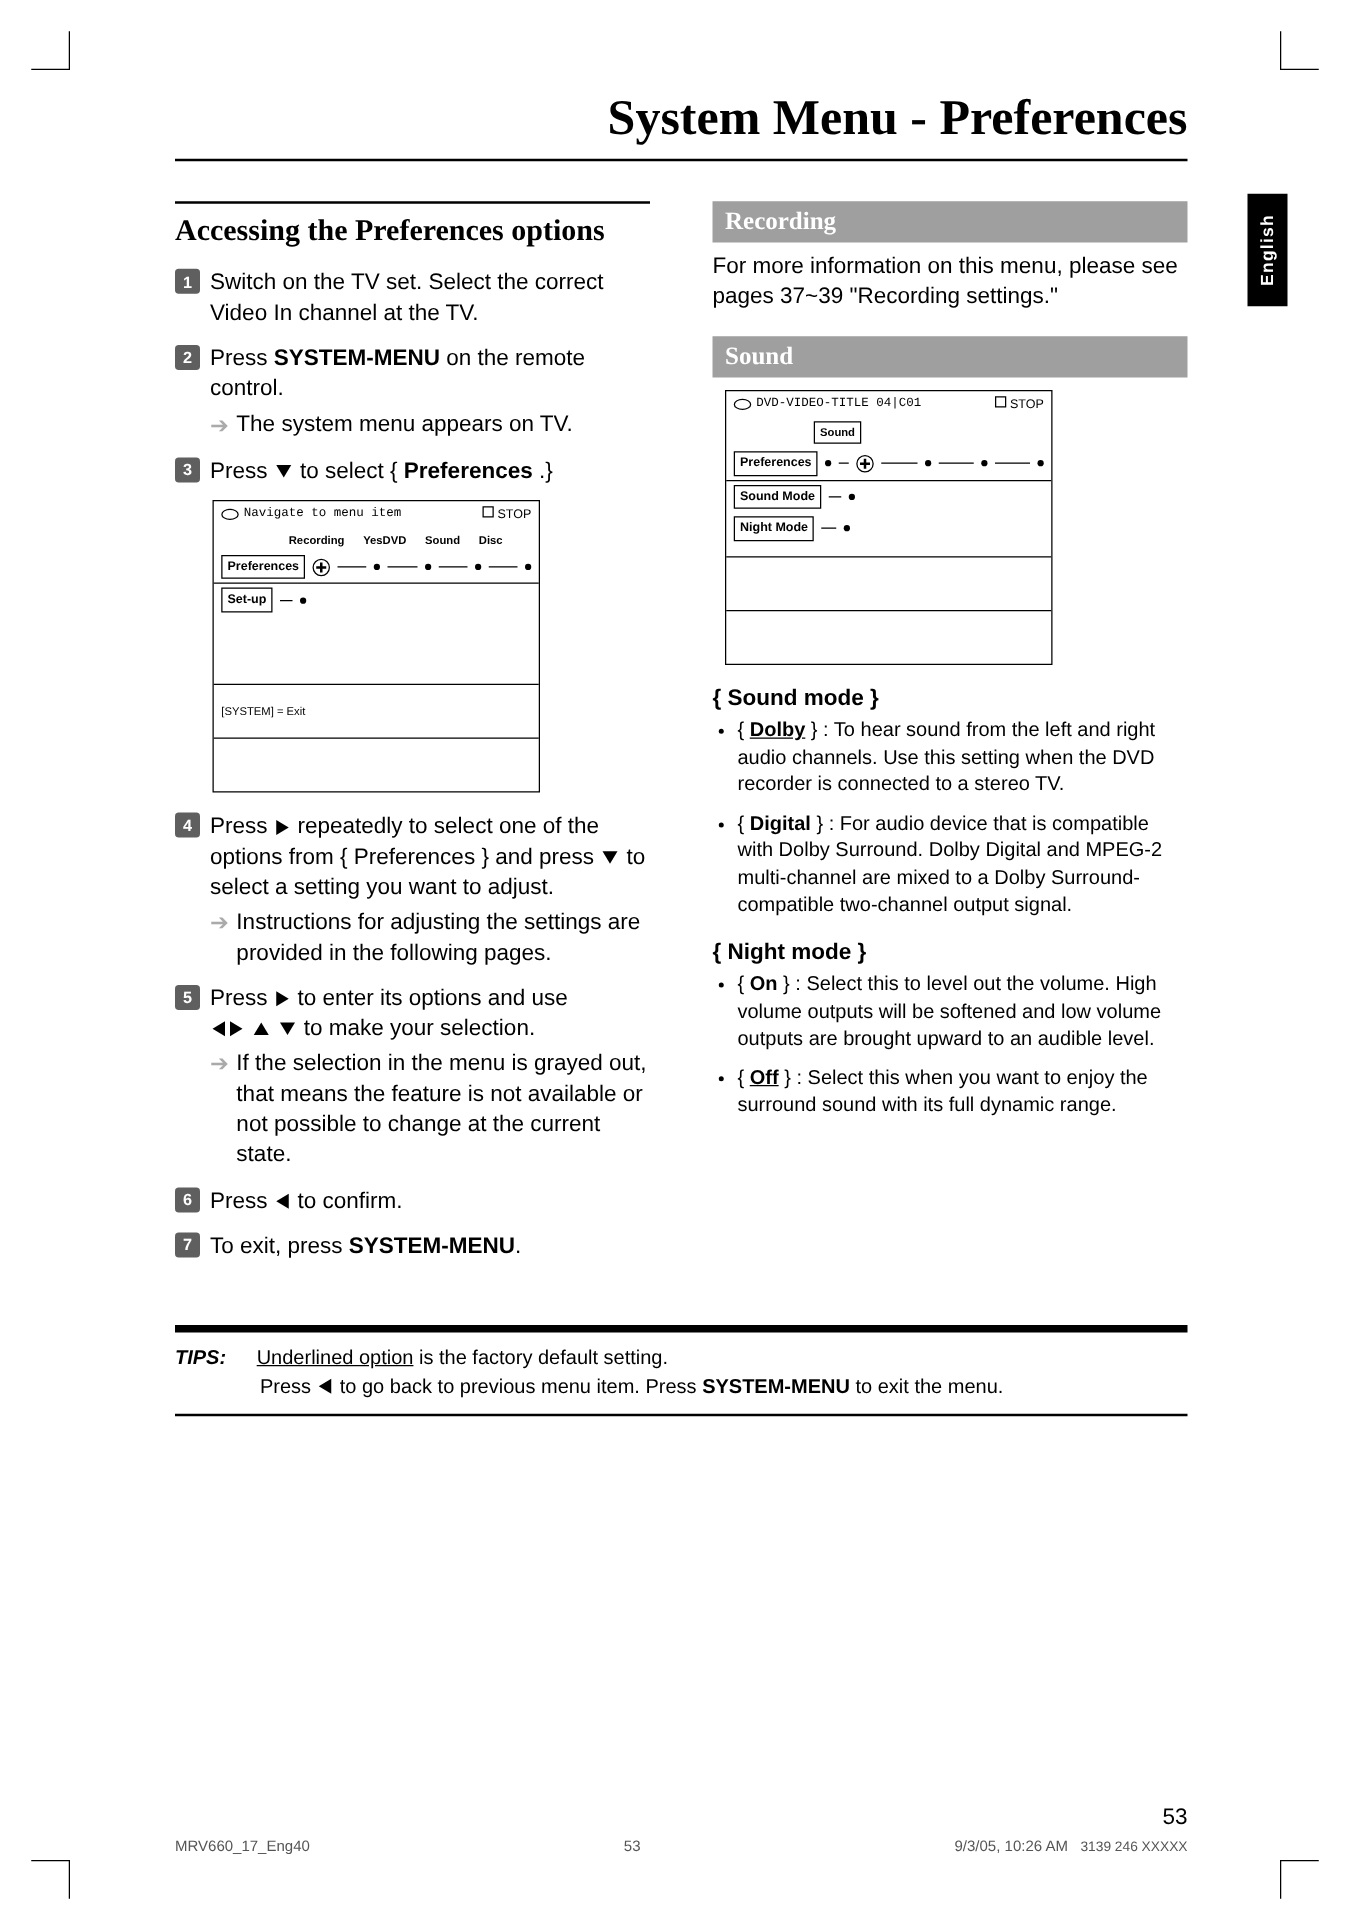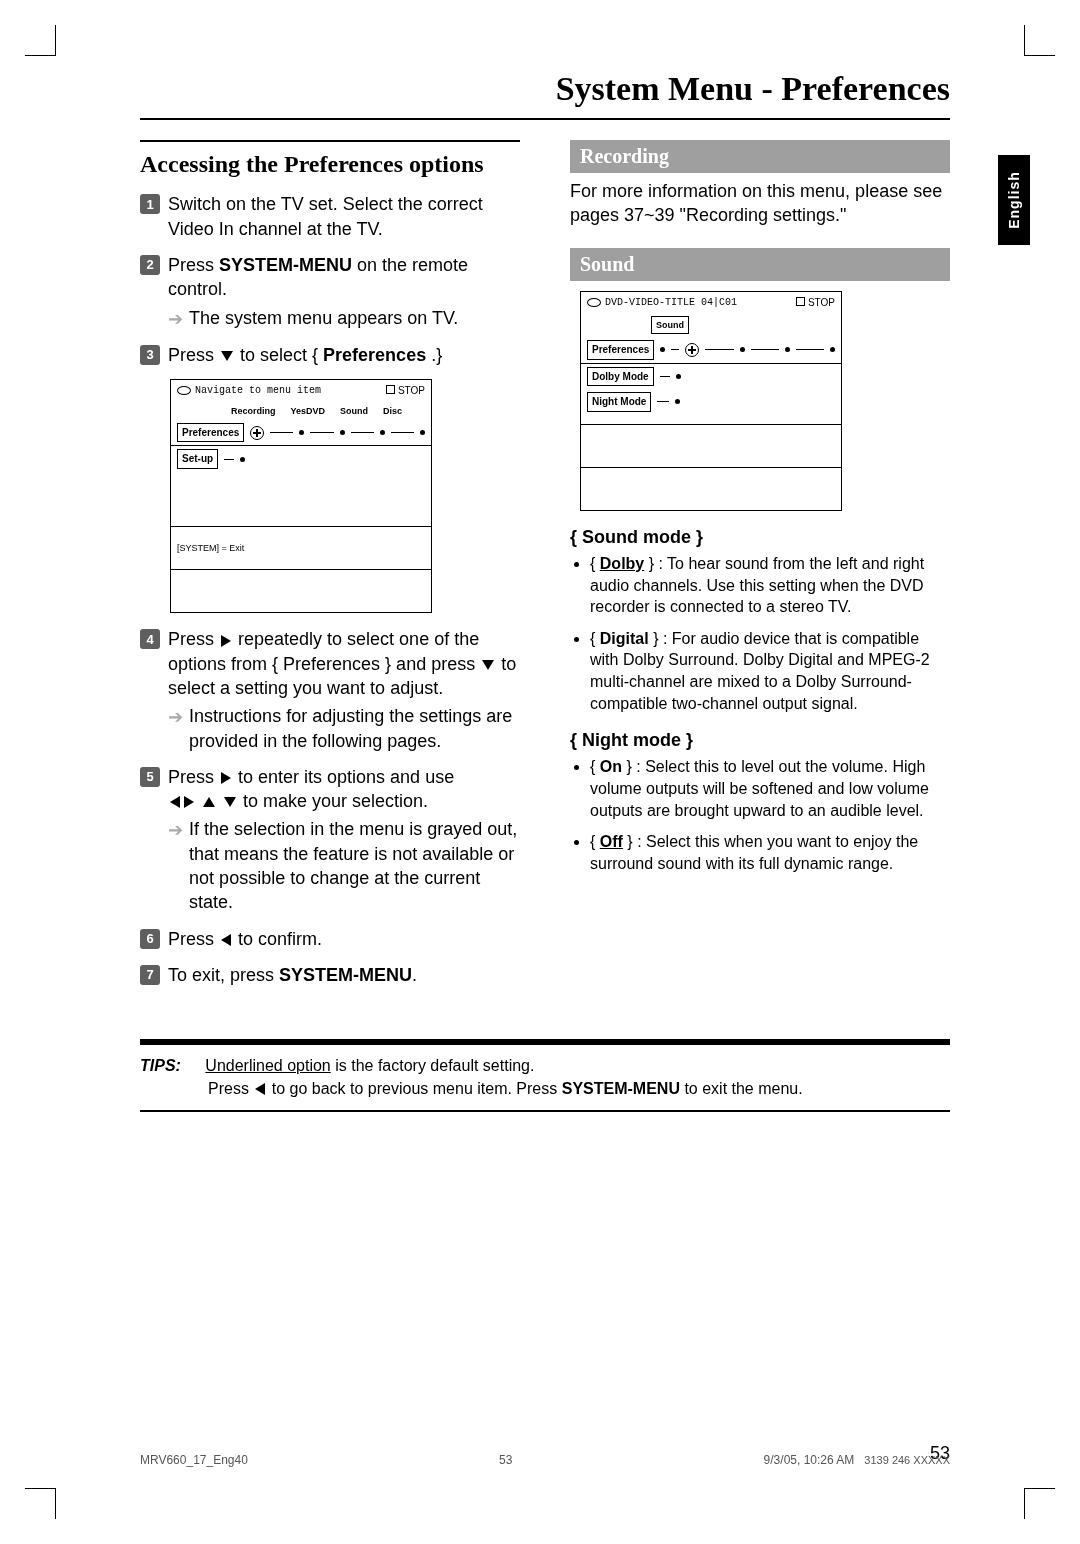--- a/index.html
+++ b/index.html
@@ -19,25 +19,25 @@
   .page {
     position: absolute;
     top: 70px;
     left: 140px;
     right: 130px;
     bottom: 110px;
   }
   .title {
     text-align: right;
     font-family: Georgia, "Times New Roman", serif;
-    font-size: 34px;
+    font-size: 40px;
     font-weight: bold;
     border-bottom: 2px solid #000;
     padding-bottom: 10px;
-    margin-bottom: 20px;
+    margin-bottom: 32px;
   }
   .cols { display:flex; gap:50px; }
   .col { flex:1; font-size:18px; line-height:1.35; }
   .section-head {
     font-family: Georgia, "Times New Roman", serif;
     font-size: 24px;
     font-weight: bold;
     border-top: 2px solid #000;
     padding-top: 6px;
     margin-bottom: 12px;
@@ -121,21 +121,21 @@
     border-bottom:2px solid #000;
     padding-bottom:10px;
     font-size:16px;
     line-height:1.4;
   }
   .tips .label { font-style:italic; font-weight:bold; margin-right:20px; }
   .pagenum { position:absolute; bottom:-30px; right:0; font-size:18px; }
   .smallfooter {
     position:absolute;
     left:140px; right:130px;
-    bottom:77px;
+    bottom:60px;
     font-size:12px;
     display:flex;
     justify-content:space-between;
     color:#555;
   }
   .pref-select { display:inline-block; width:12px; height:12px; border:1px solid #000; border-radius:50%; position:relative; }
   .pref-select::before, .pref-select::after { content:""; position:absolute; background:#000; }
   .pref-select::before { left:5px; top:2px; width:2px; height:8px; }
   .pref-select::after { left:2px; top:5px; width:8px; height:2px; }
 </style>
@@ -280,21 +280,21 @@
             <span class="pref-select"></span>
             <span class="hline"></span>
             <span class="dot"></span>
             <span class="hline"></span>
             <span class="dot"></span>
             <span class="hline"></span>
             <span class="dot"></span>
         </div>
         <div class="osd-body small">
           <div class="osd-row">
-              <span class="osd-cell">Dolby Mode</span>
+              <span class="osd-cell">Sound Mode</span>
               <span class="hline" style="max-width:10px"></span>
               <span class="dot"></span>
             </div>
           <div class="osd-row">
               <span class="osd-cell">Night Mode</span>
               <span class="hline" style="max-width:12px"></span>
               <span class="dot"></span>
             </div>
         </div>
         <div class="osd-footer blank"></div>

